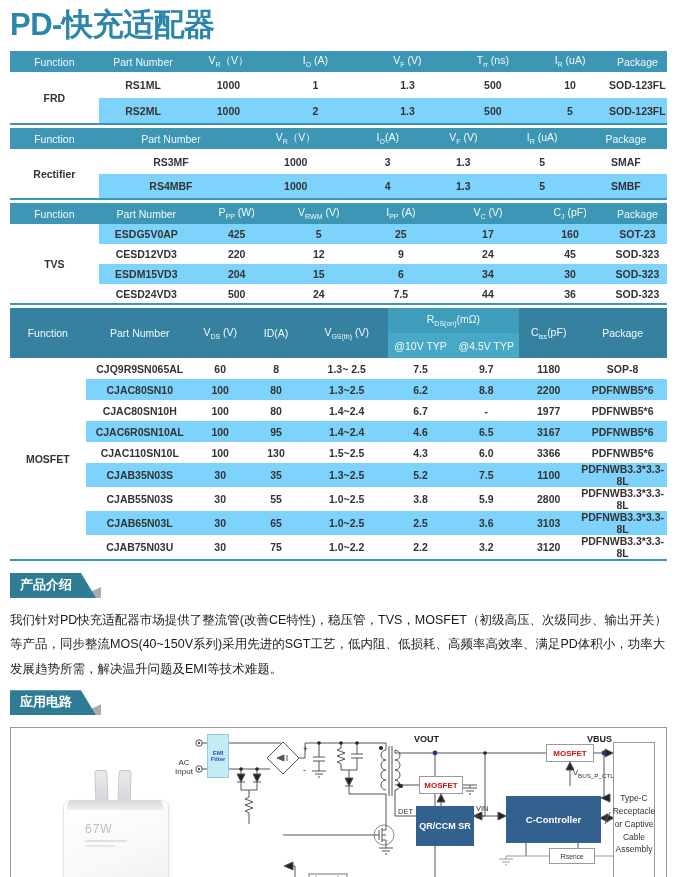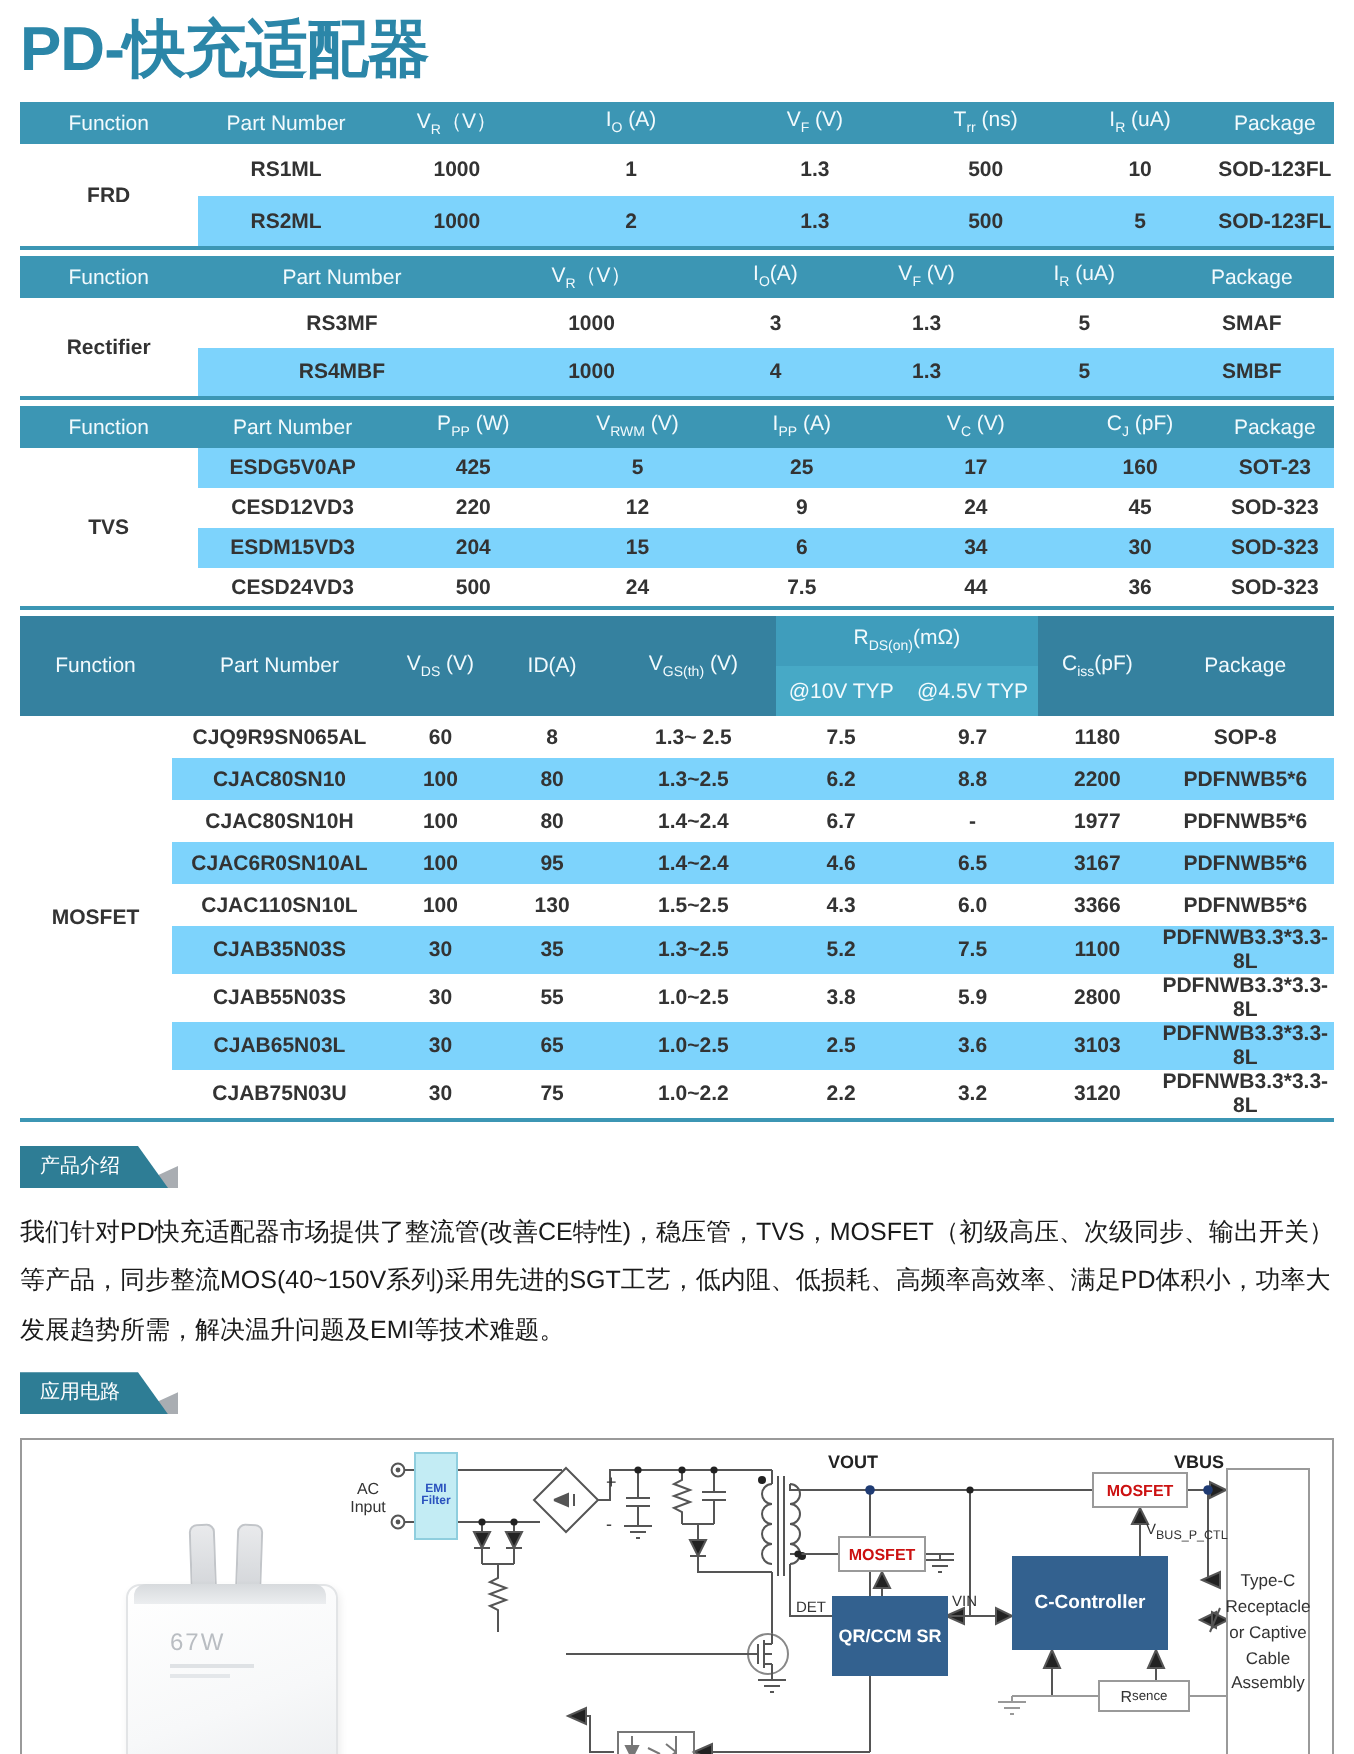--- a/index.html
+++ b/index.html
@@ -17,21 +17,21 @@
   table.dt td{text-align:center;vertical-align:middle;color:#333;font-weight:600;padding:0;background:#fff;}
   table.dt tbody tr{height:26px;}
   table.r25 tbody tr{height:25px;}
   table.r20 tbody tr{height:20px;}
   table.dt.mos tbody tr{height:21px;}
   table.dt tbody tr.shade td{background:#7dd3fc;}
   table.dt td.fn{background:#fff !important;font-weight:600;color:#333;}
   
   .banner-wrap{position:relative;display:inline-block;margin:9px 0 0 10px;z-index:0;}
   .banner-wrap::after{content:"";position:absolute;right:-5px;bottom:0;width:24px;height:11px;background:#a9adb2;clip-path:polygon(0 100%,100% 0,100% 100%);z-index:-1;}
-  .banner{display:inline-block;background:#2e7d95;color:#fff;font-size:10px;font-weight:normal;padding:3px 24px 4px 10px;clip-path:polygon(0 0,calc(100% - 15px) 0,100% 100%,0 100%);}
+  .banner{display:inline-block;background:#2e7d95;color:#fff;font-size:13px;font-weight:bold;padding:3px 24px 4px 10px;clip-path:polygon(0 0,calc(100% - 15px) 0,100% 100%,0 100%);}
   .intro-text{margin:10px 10px 0 10px;font-size:12.5px;line-height:1.95;color:#1a1a1a;}
   
   .circuit-box{position:relative;margin:12px 10px 0 10px;width:655px;height:188px;border:1px solid #9a9a9a;background:#fff;}
   .cbox{position:absolute;box-sizing:border-box;display:flex;align-items:center;justify-content:center;text-align:center;}
   .bluebox{background:#33618f;color:#fff;font-weight:bold;font-size:9.5px;}
   .mosbox{background:#fff;border:1px solid #9a9a9a;color:#cc1111;font-weight:bold;font-size:8px;}
   .emibox{background:#c3ecf4;border:1px solid #8fcede;color:#2a52be;font-weight:bold;font-size:6px;line-height:1.1;}
   .plainbox{background:#fff;border:1px solid #9a9a9a;color:#333;font-size:8px;}
   .typecbox{background:#fff;border:1px solid #9a9a9a;color:#333;font-size:8.5px;line-height:1.5;padding:2px;}
   .clabel{position:absolute;color:#333;font-size:8px;white-space:nowrap;}
@@ -506,25 +506,25 @@
         <circle cx="188" cy="41" r="1.2" fill="#555"></circle>
     </g>
     <text x="292" y="24" font-size="9" fill="#333">+</text>
     <text x="292" y="45" font-size="9" fill="#333">-</text>
   </svg>
 
   <div class="cbox emibox" style="left:196px;top:6px;width:22px;height:44px;">EMI Filter</div>
   <div class="cbox mosbox" style="left:408px;top:48px;width:44px;height:18px;">MOSFET</div>
   <div class="cbox bluebox" style="left:405px;top:78px;width:58px;height:40px;font-size:9px;">QR/CCM SR</div>
   <div class="cbox mosbox" style="left:535px;top:16px;width:48px;height:18px;">MOSFET</div>
-  <div class="cbox bluebox" style="left:495px;top:58px;width:78px;height:47px;">C-Controller</div>
+  <div class="cbox bluebox" style="left:495px;top:68px;width:95px;height:47px;">C-Controller</div>
   <div class="cbox plainbox" style="left:538px;top:120px;width:46px;height:16px;">R<sub>sence</sub></div>
   <div class="cbox typecbox" style="left:602px;top:14px;width:42px;height:164px;">Type-C Receptacle or Captive Cable Assembly</div>
 
-  <div class="clabel" style="left:158px;top:20px;width:30px;white-space:normal;text-align:center;">AC Input</div>
+  <div class="clabel" style="left:158px;top:30px;width:30px;white-space:normal;text-align:center;">AC Input</div>
   <div class="clabel big" style="left:403px;top:6px;">VOUT</div>
   <div class="clabel big" style="left:576px;top:6px;">VBUS</div>
   <div class="clabel" style="left:562px;top:40px;font-size:7.5px;">V<sub>BUS_P_CTL</sub></div>
   <div class="clabel" style="left:387px;top:79px;font-size:7.5px;">DET</div>
   <div class="clabel" style="left:465px;top:76px;font-size:7.5px;">VIN</div>
 
 </div>
 
 
 

